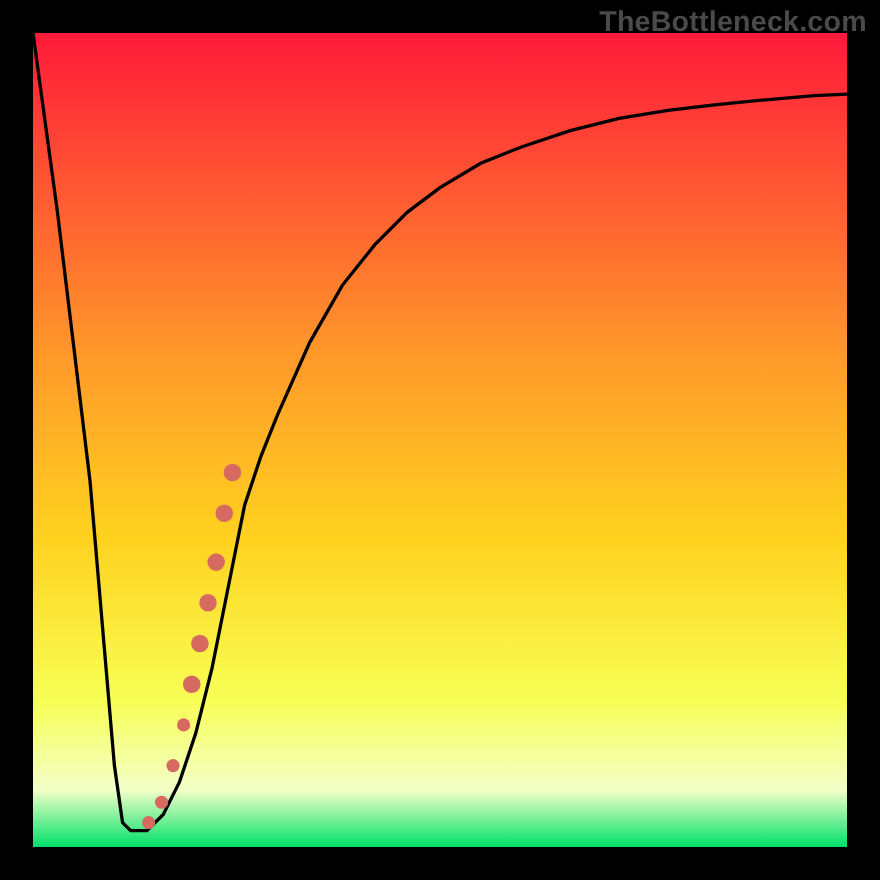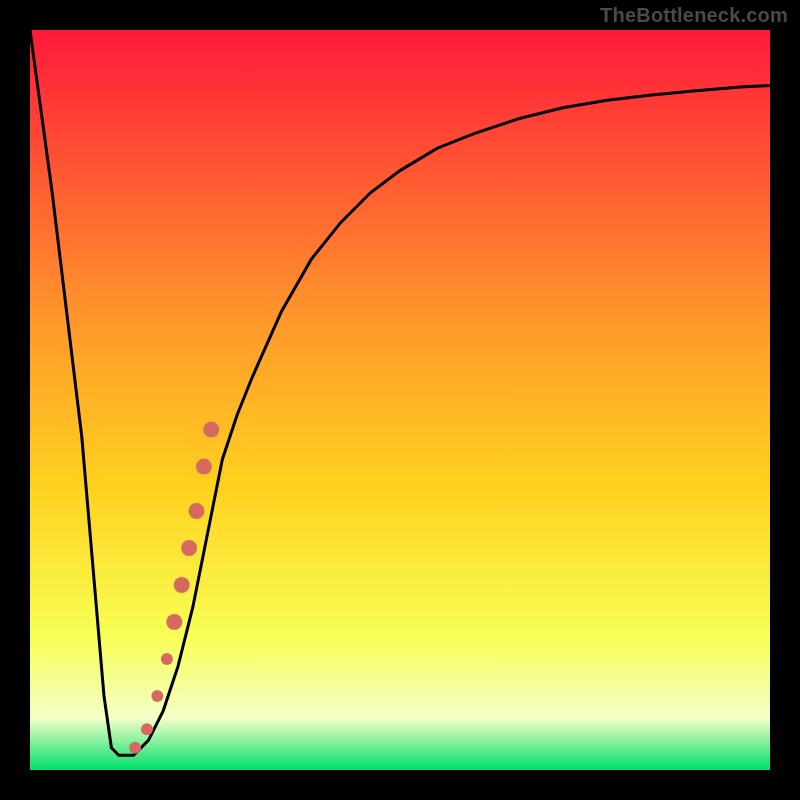--- a/index.html
+++ b/index.html
@@ -22,21 +22,21 @@
     left: 30px;
     top: 30px;
     width: 740px;
     height: 740px;
   }
   .watermark {
     position: absolute;
     top: 4px;
     right: 12px;
     color: #4a4a4a;
-    font-size: 20px;
+    font-size: 26px;
     font-weight: 600;
     letter-spacing: 0.2px;
     user-select: none;
   }
 </style>
 </head>
 <body>
 
 <div class="frame">
   <div class="plot-area">

